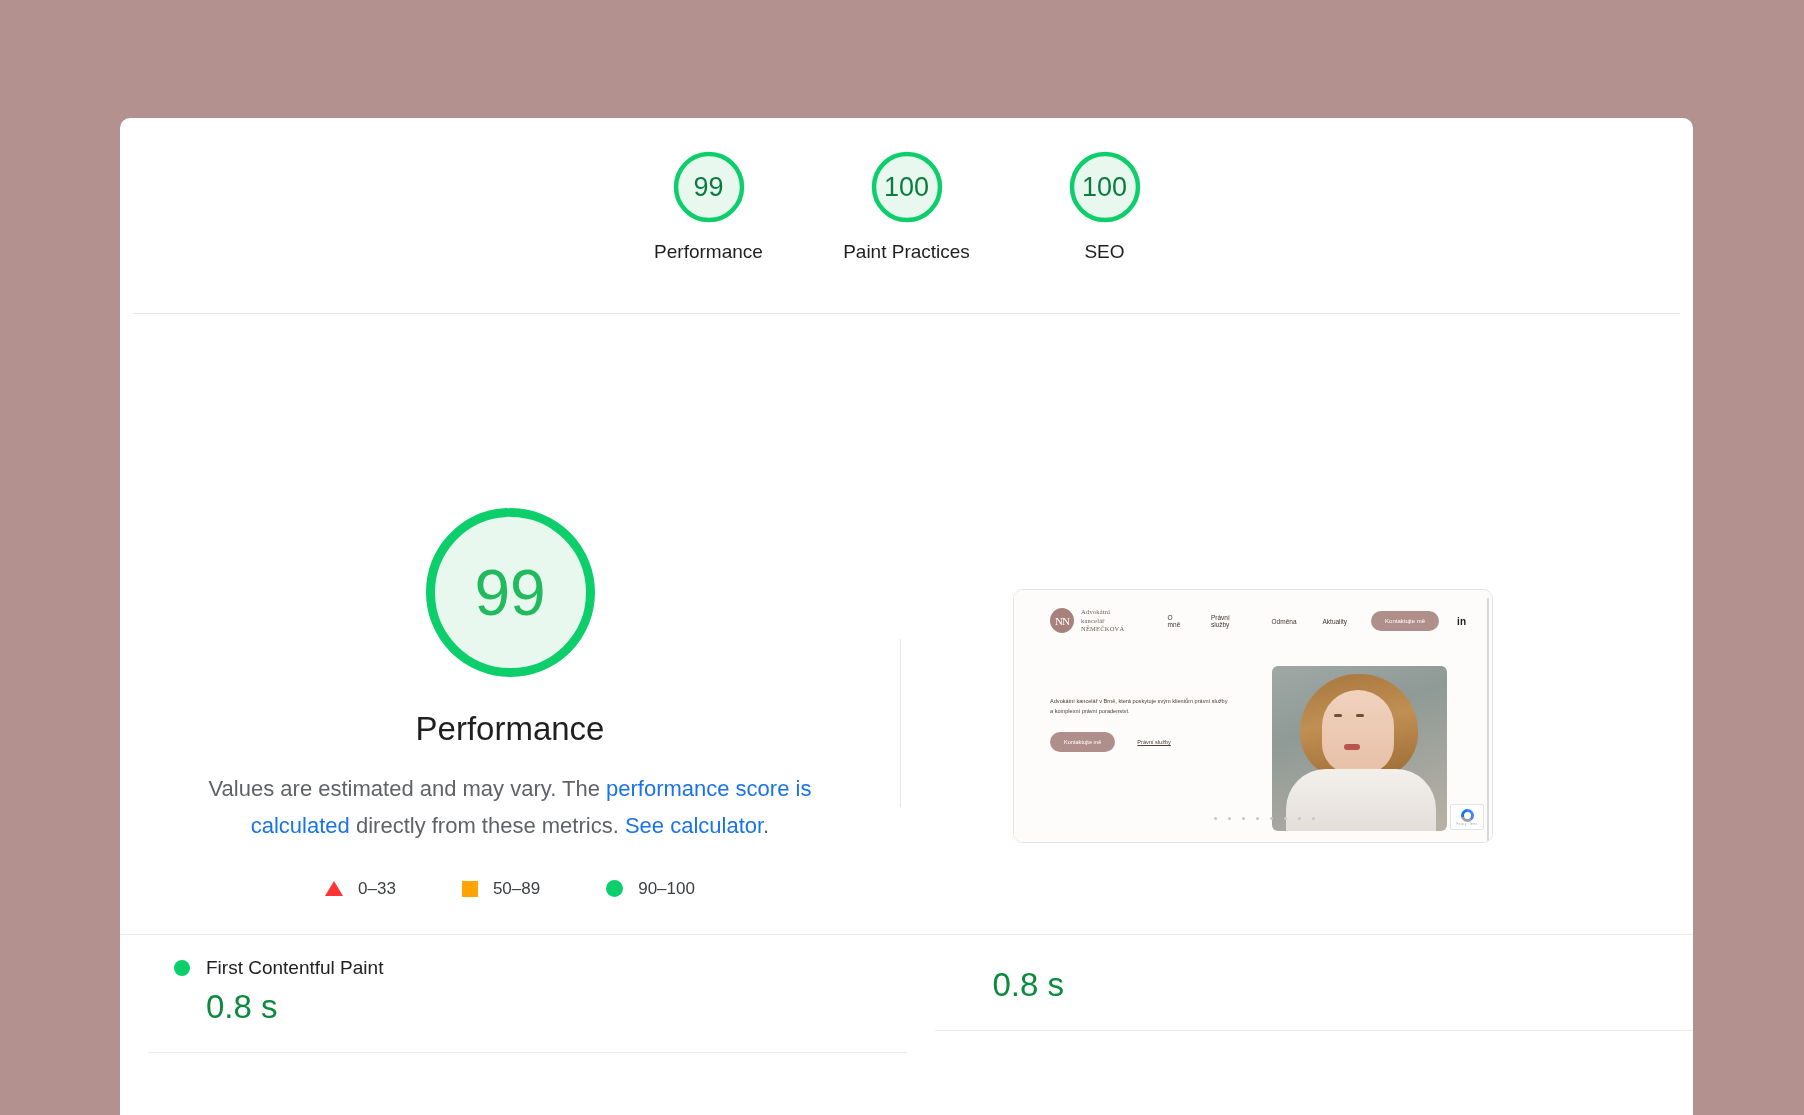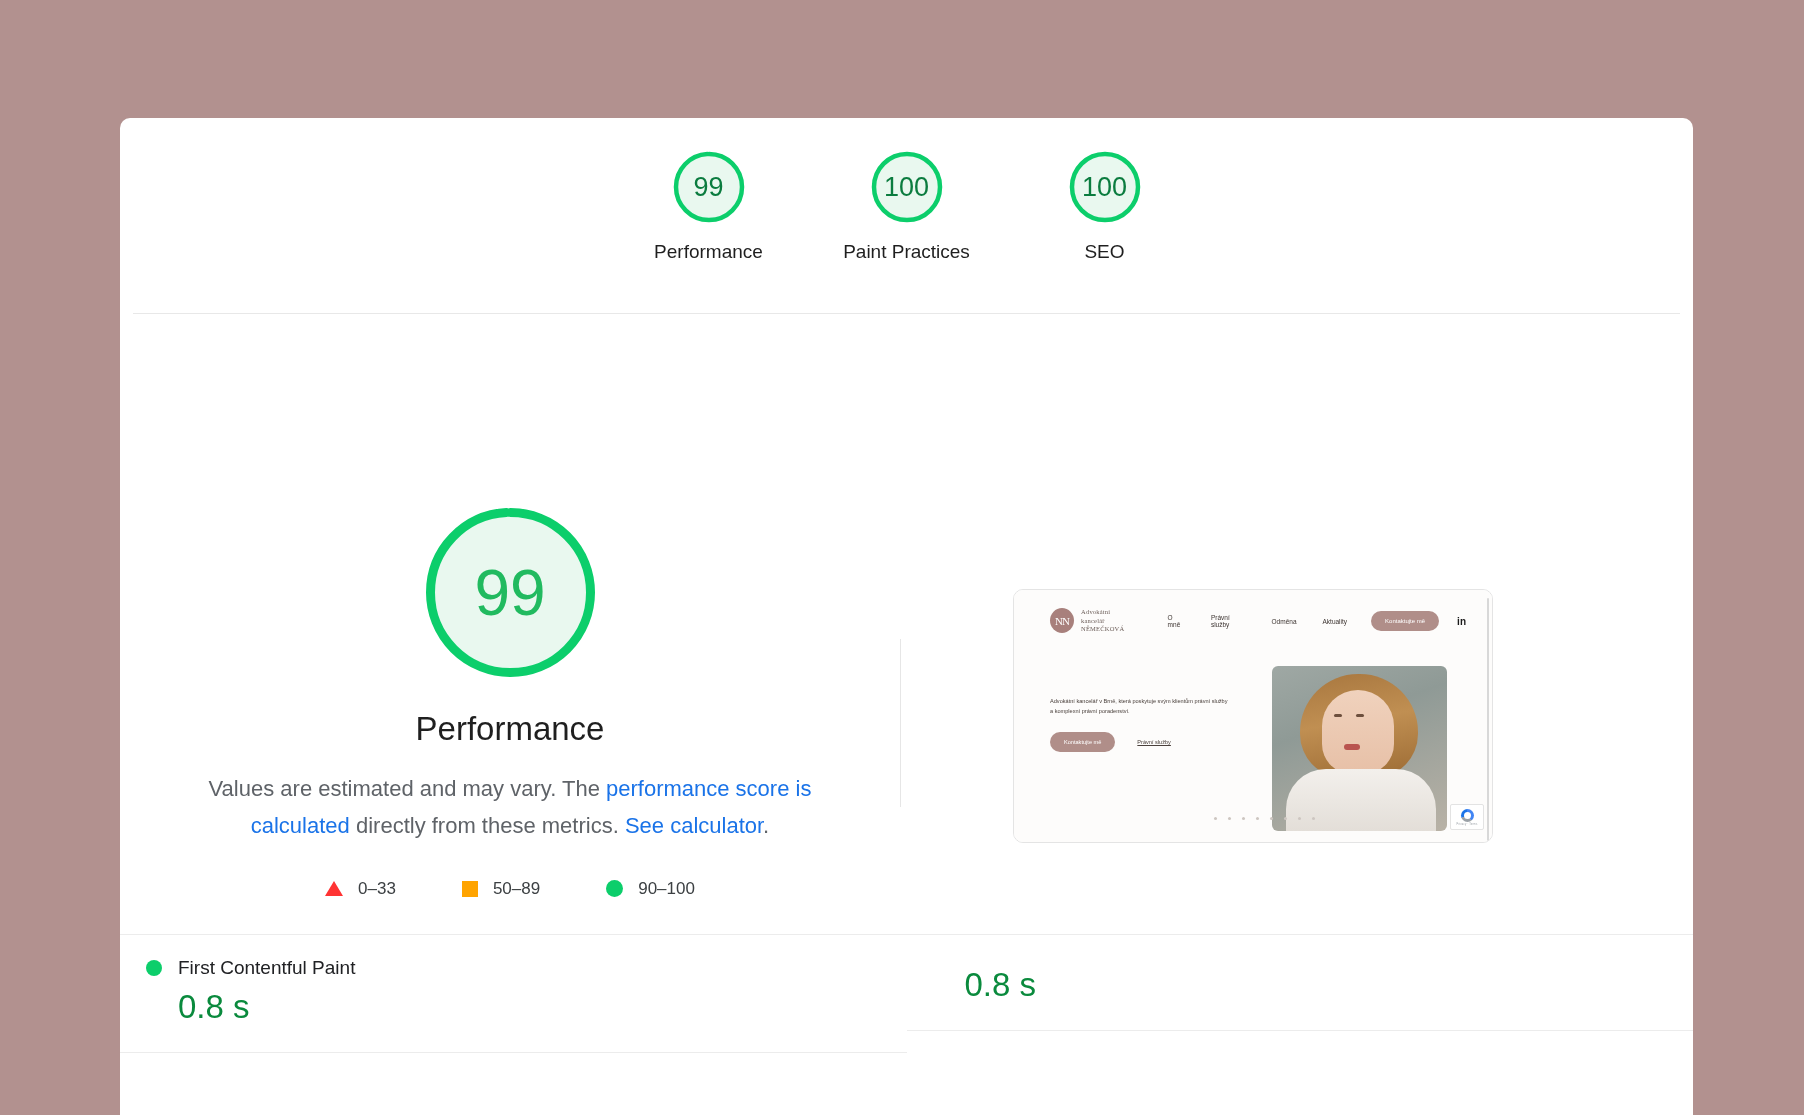--- a/index.html
+++ b/index.html
@@ -305,20 +305,21 @@
     letter-spacing: .3px;
   }
   .metrics-grid {
     display: flex;
     border-top: 1px solid #ececec;
   }
   .metrics-col { width: 50%; }
   .metric-row {
     padding: 22px 13px 26px 26px;
     border-bottom: 1px solid #ececec;
+    margin-left: 28px;
   }
   .metric-head { display: flex; align-items: center; gap: 16px; }
   .metric-dot { width: 16px; height: 16px; border-radius: 50%; background: #0cce6b; flex: none; }
   .metric-name { font-size: 19px; color: #202124; }
   .metric-value {
     margin-top: 9px;
     margin-left: 32px;
     font-size: 33px;
     color: #0a8a3d;
   }

